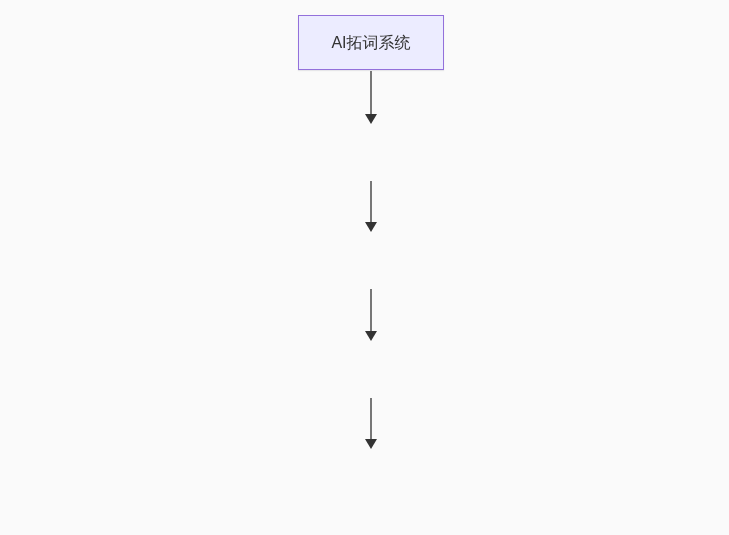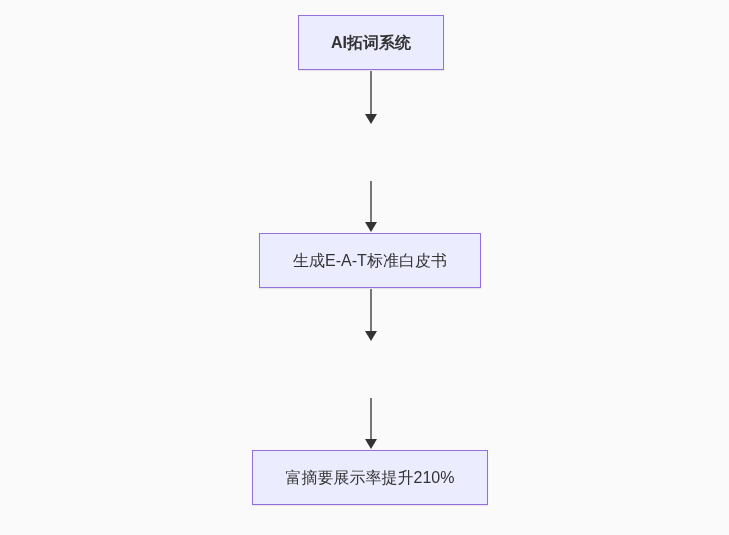--- a/index.html
+++ b/index.html
@@ -25,21 +25,21 @@
     display: flex;
     align-items: center;
     justify-content: center;
     text-align: center;
     box-shadow: 0 1px 1px rgba(120,120,140,0.15);
   }
   .node span {
     white-space: nowrap;
     line-height: 1.2;
   }
-  .node-0 { left: 298px; top: 15px;  width: 146px; height: 55px; font-weight: bold; }
+  .node-0 { left: 298px; top: 15px;  width: 146px; height: 55px; }
   .node-1 { left: 273px; top: 125px; width: 194px; height: 55px; }
   .node-2 { left: 259px; top: 233px; width: 222px; height: 55px; }
   .node-3 { left: 264px; top: 342px; width: 213px; height: 55px; }
   .node-4 { left: 252px; top: 450px; width: 236px; height: 55px; }
   .edge {
     position: absolute;
     width: 14px;
     display: flex;
     flex-direction: column;
     align-items: center;
@@ -74,32 +74,26 @@
     <div class="edge-line"></div>
     <div class="edge-head"></div>
   </div>
 
 
   <div class="edge edge-1">
     <div class="edge-line"></div>
     <div class="edge-head"></div>
   </div>
 
-  <div class="node node-2">
-    <span>生成E-A-T标准白皮书</span>
-  </div>
 
   <div class="edge edge-2">
     <div class="edge-line"></div>
     <div class="edge-head"></div>
   </div>
 
 
   <div class="edge edge-3">
     <div class="edge-line"></div>
     <div class="edge-head"></div>
   </div>
 
-  <div class="node node-4">
-    <span>富摘要展示率提升210%</span>
-  </div>
 
 </div>
 
 </body></html>

